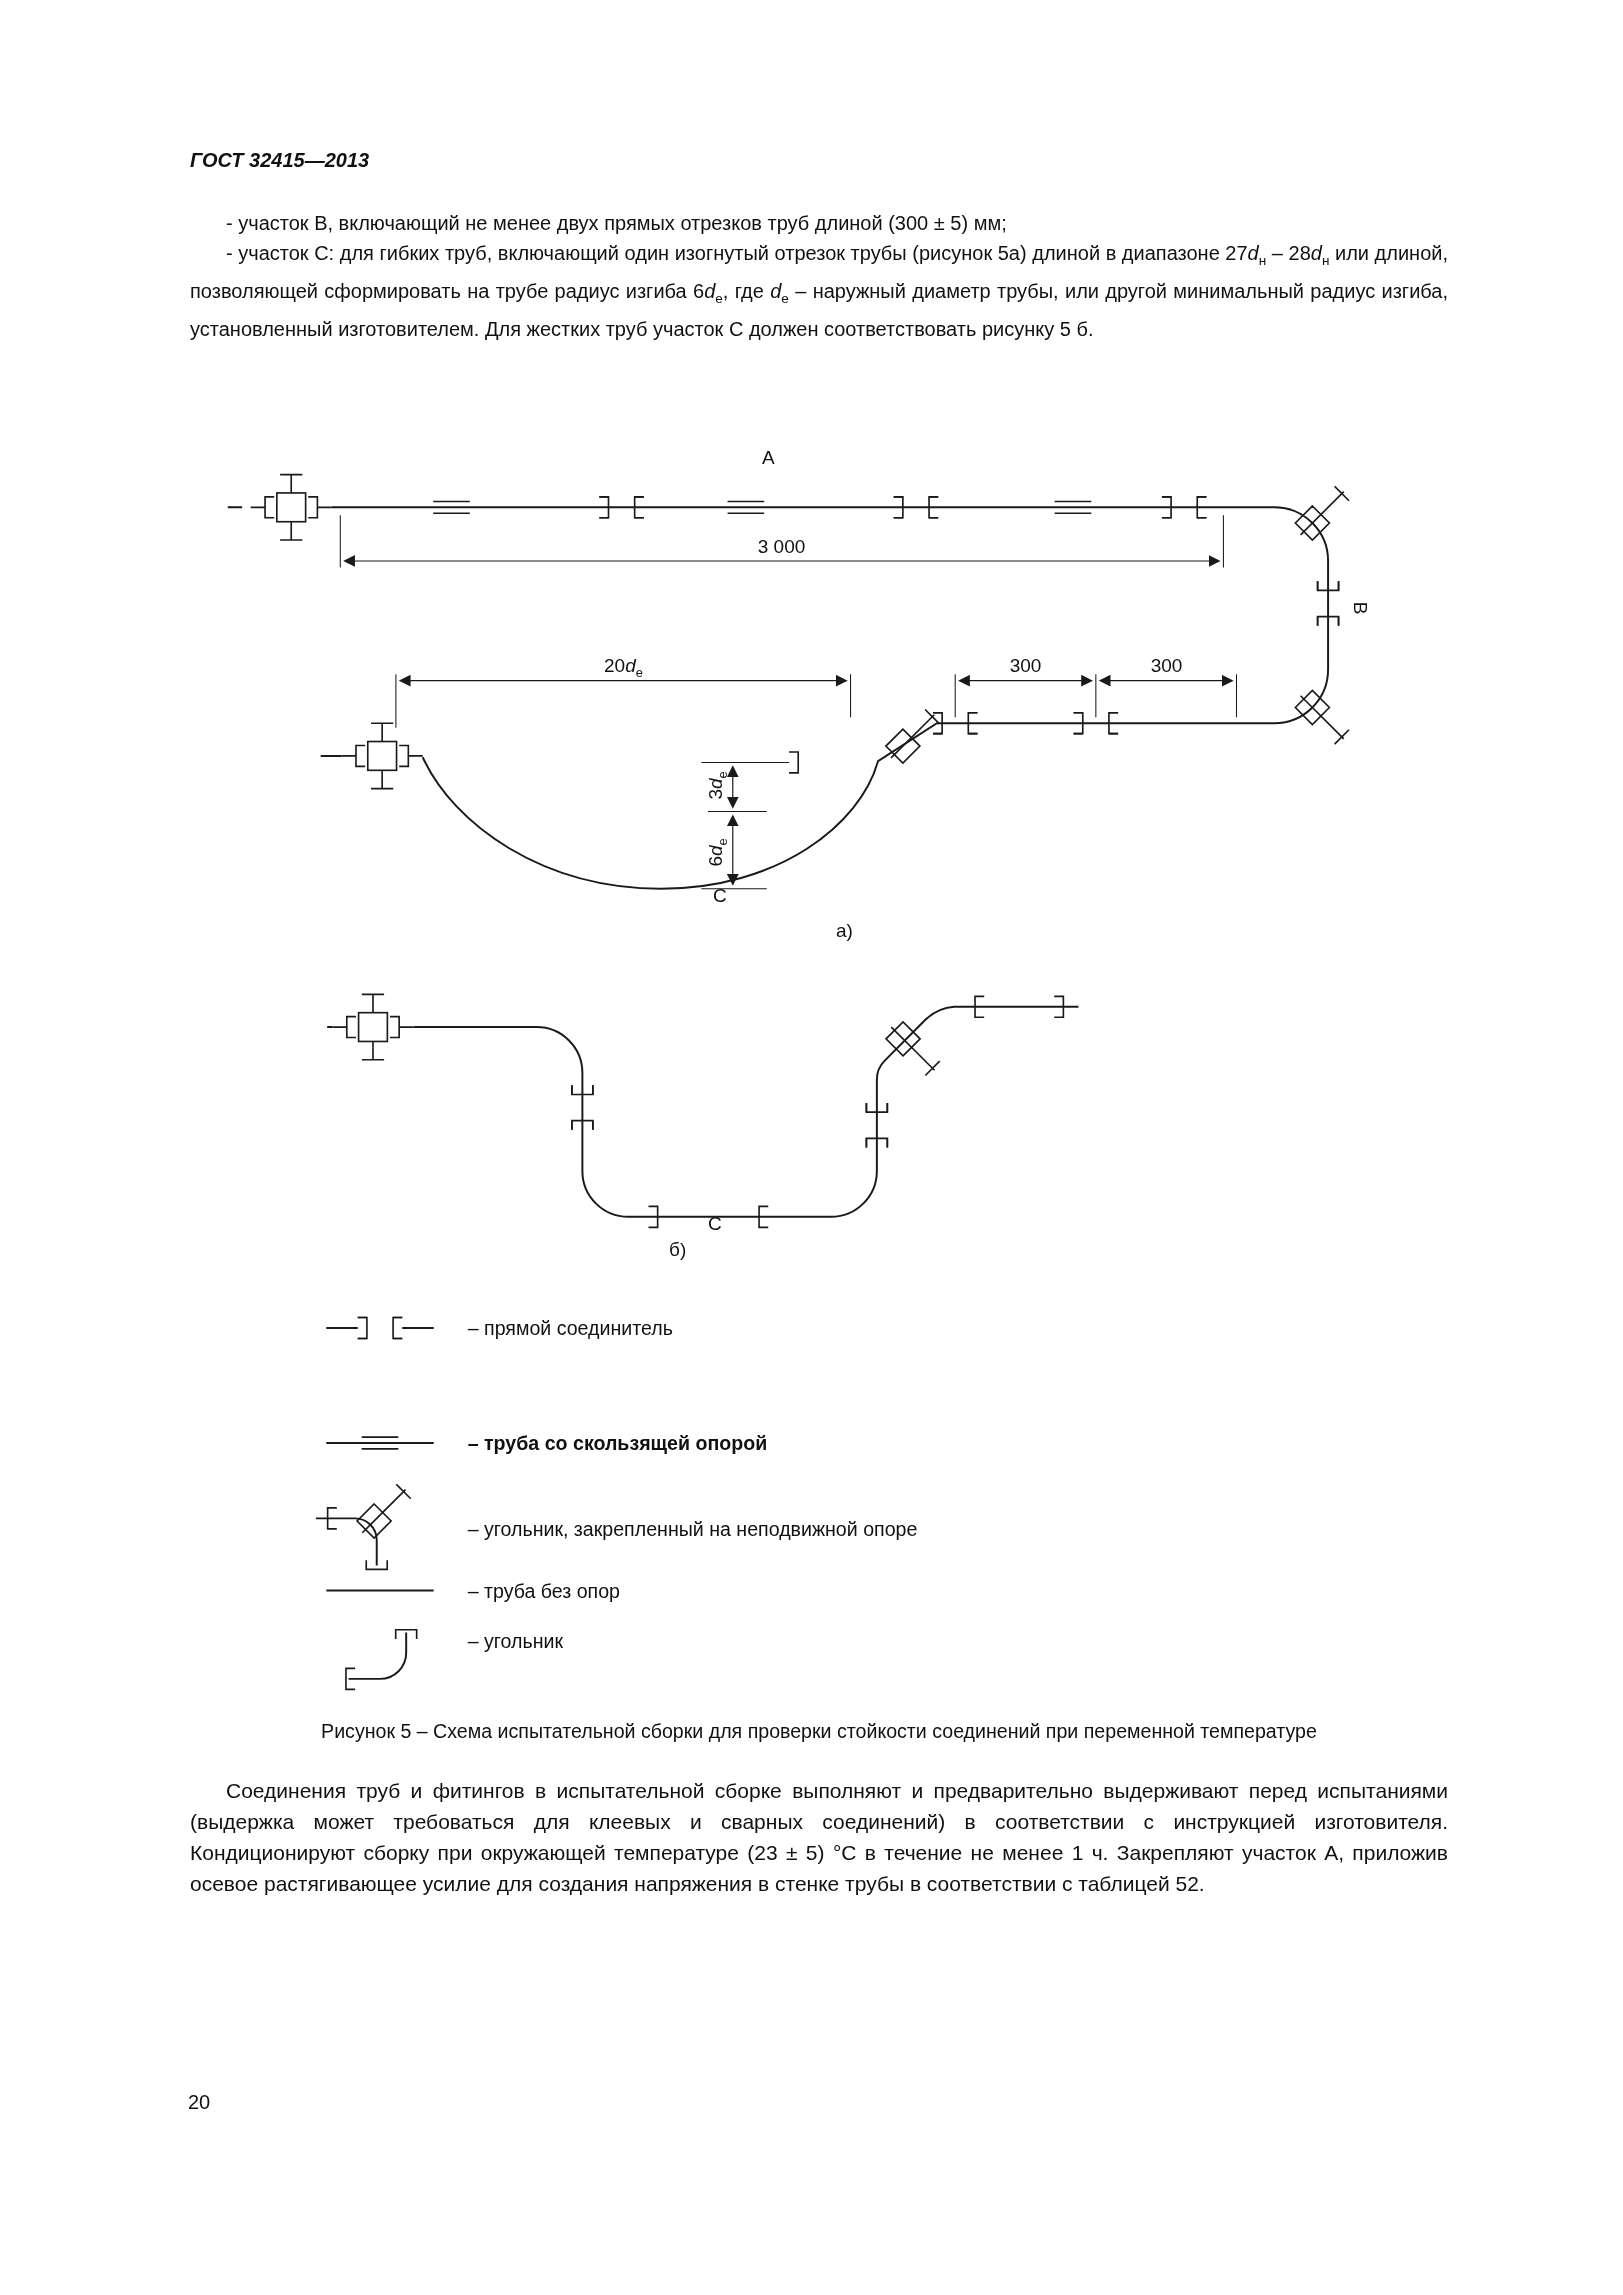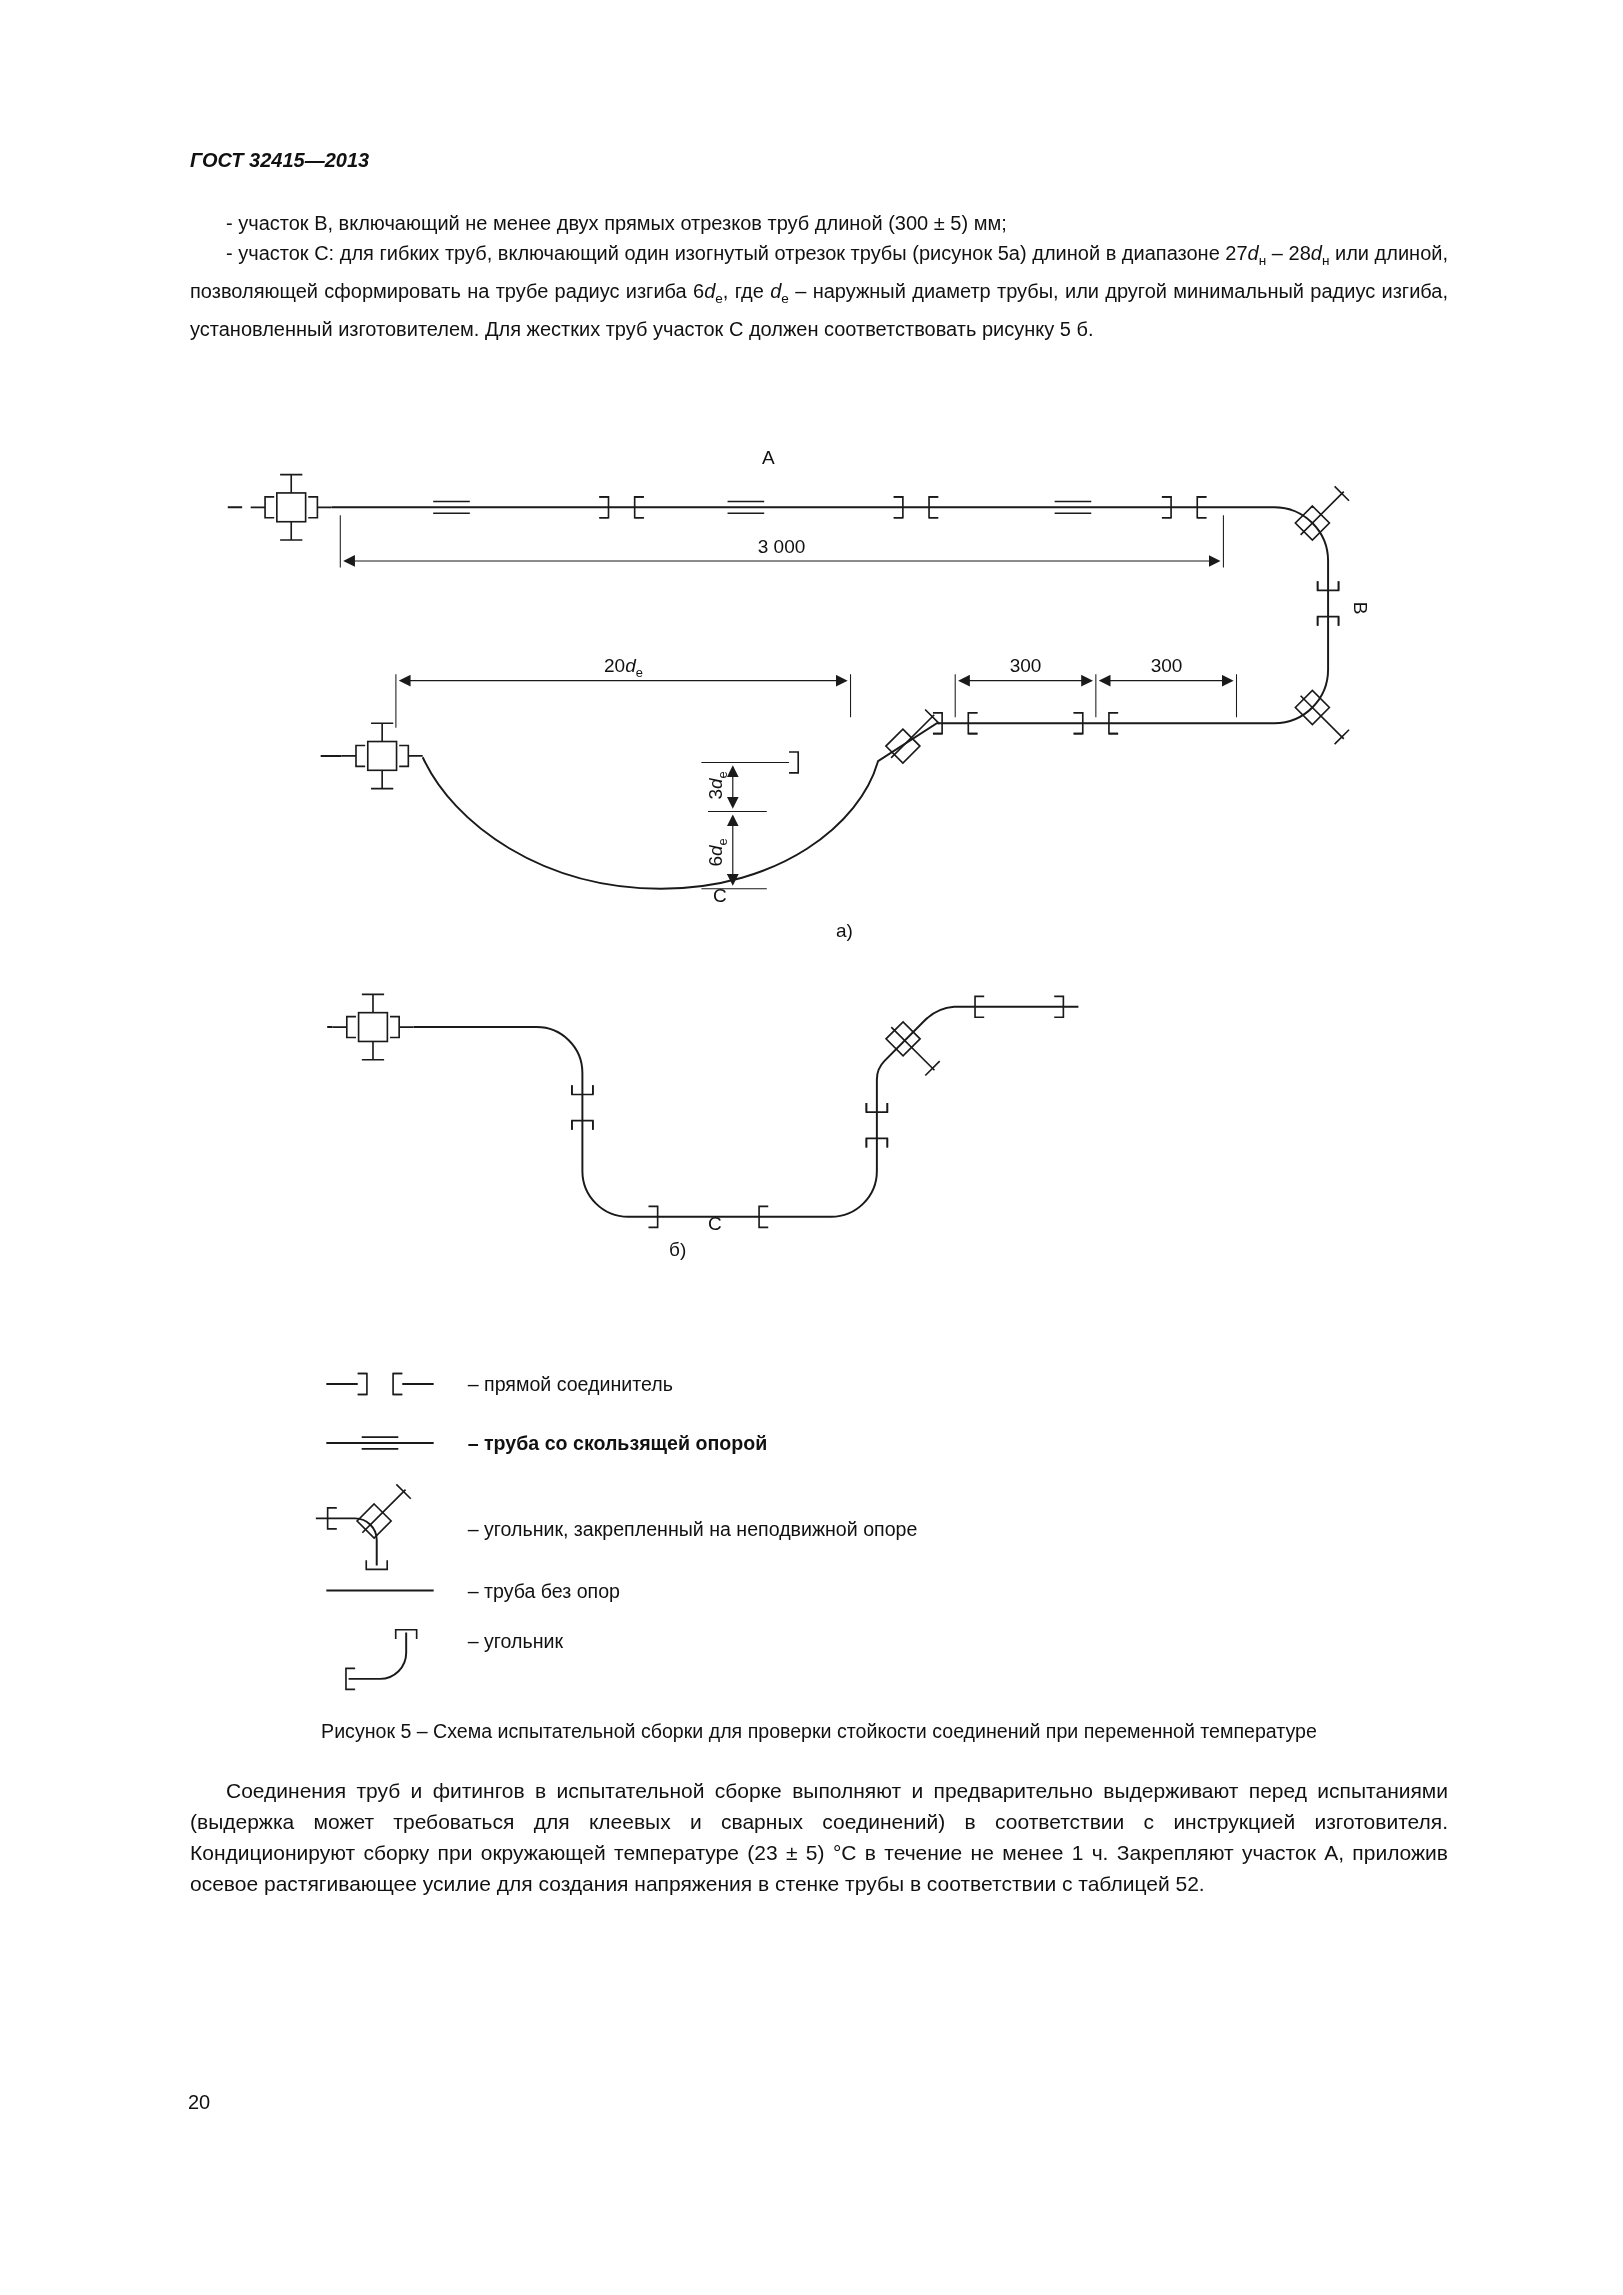--- a/index.html
+++ b/index.html
@@ -141,21 +141,21 @@
   <div class="dlabel ctr" style="left:1129px;top:655px;width:75px;">300</div>
   <div class="dlabel ctr" style="left:576px;top:655px;width:95px;">20<i>d</i><sub>е</sub></div>
   <div class="dlabel ctr rotm90" style="left:694px;top:773px;width:47px;">3<i>d</i><sub>е</sub></div>
   <div class="dlabel ctr rotm90" style="left:694px;top:840px;width:47px;">6<i>d</i><sub>е</sub></div>
   <div class="dlabel" style="left:713px;top:885px;">C</div>
   <div class="dlabel" style="left:836px;top:920px;">а)</div>
   <div class="dlabel" style="left:708px;top:1213px;">C</div>
   <div class="dlabel" style="left:669px;top:1239px;">б)</div>
 
 
-  <div class="legend-item" style="top:1361px;height:46px;">
+  <div class="legend-item" style="top:1305px;height:46px;">
     <svg class="fig" width="144" height="46" viewBox="0 0 220 70" style="position:static">
       <path class="pipe" d="M28,35 H76 M144,35 H192"></path>
       <use href="#cpl" transform="translate(110,35)"></use>
     </svg>
     <span class="ltxt">– прямой соединитель</span>
   </div>
 
   <div class="legend-item" style="top:1420px;height:46px;font-weight:bold;">
     <svg class="fig" width="144" height="46" viewBox="0 0 220 70" style="position:static">
       <path class="pipe" d="M28,35 H192"></path>

